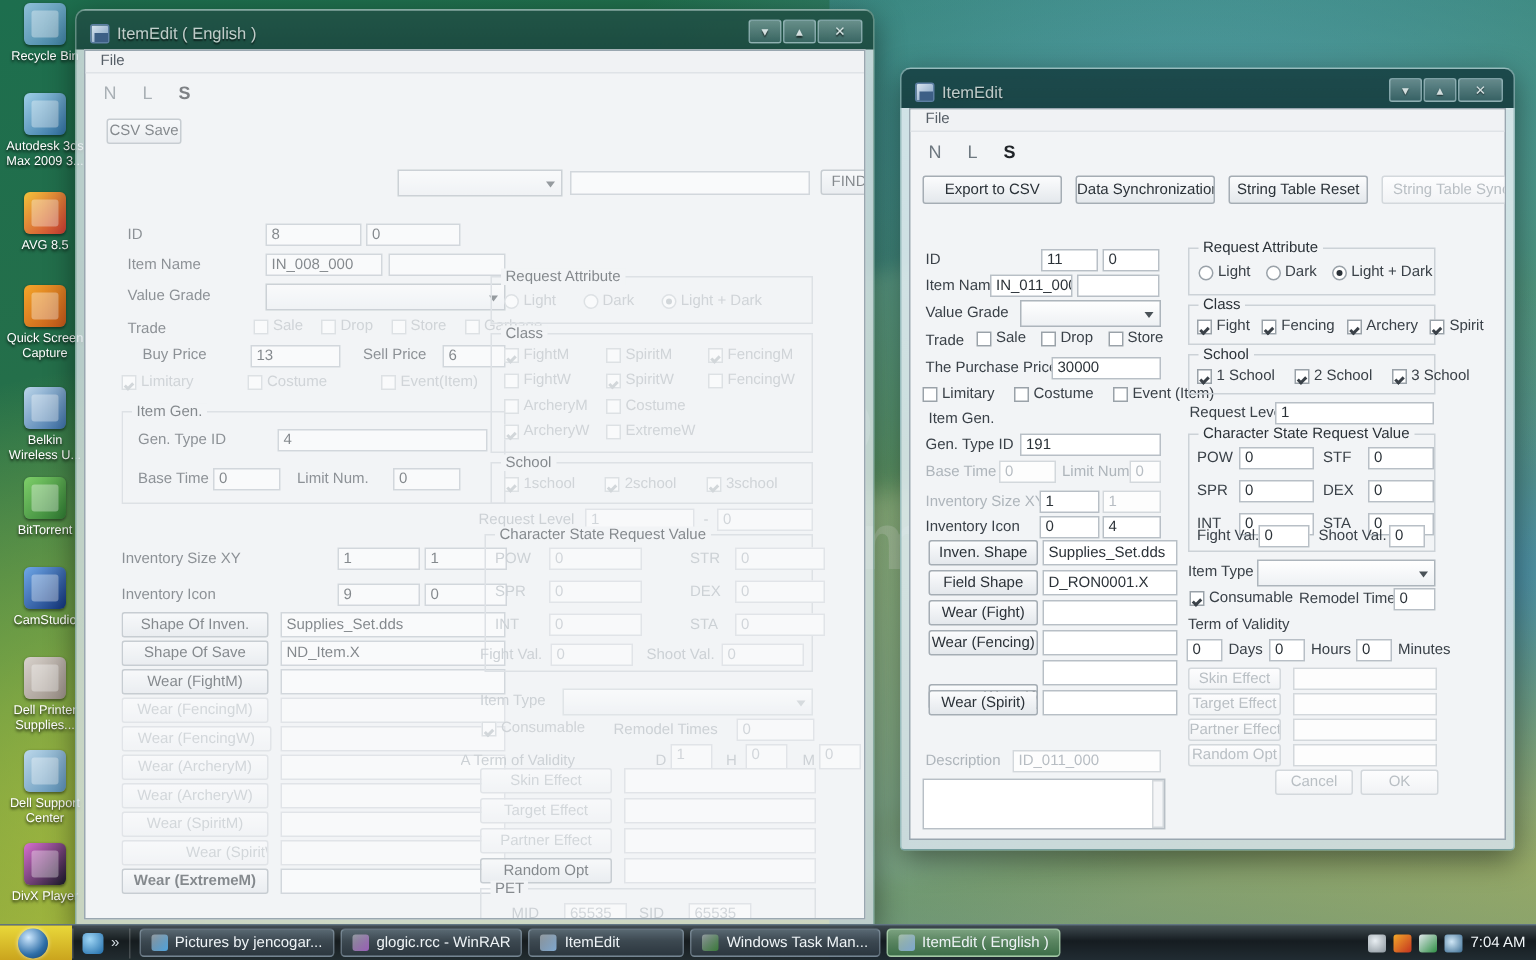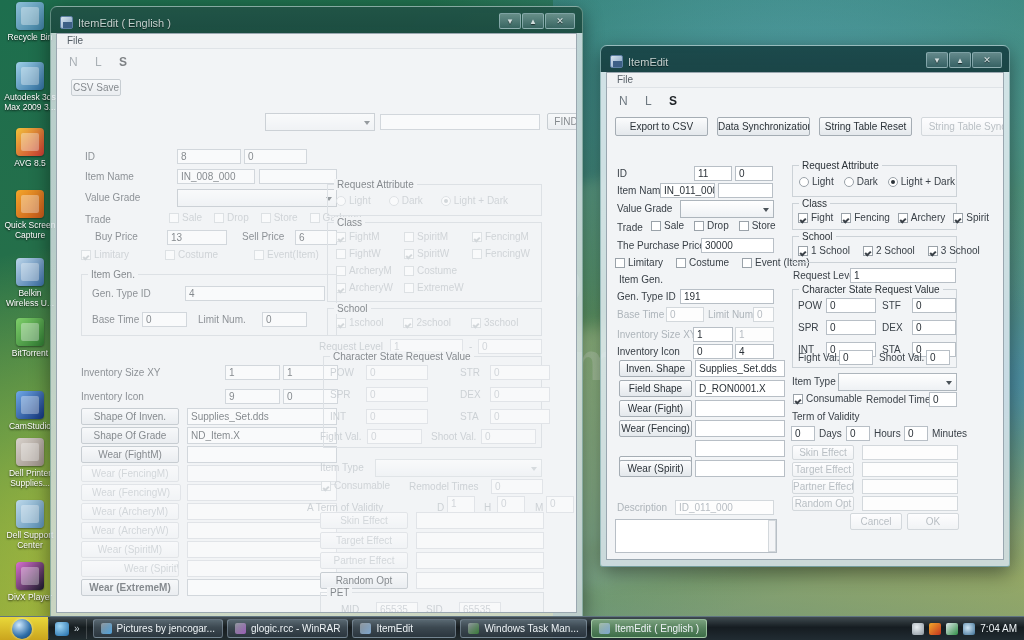--- a/index.html
+++ b/index.html
@@ -250,21 +250,21 @@
       <div>Quick Screen Capture</div>
     </div>
     <div class="dicon" style="top: 258px;">
       <span class="gl" style="background: linear-gradient(135deg, rgb(188, 214, 234), rgb(58, 110, 165));"></span>
       <div>Belkin Wireless U...</div>
     </div>
     <div class="dicon" style="top: 318px;">
       <span class="gl" style="background: linear-gradient(135deg, rgb(127, 208, 106), rgb(47, 122, 50));"></span>
       <div>BitTorrent</div>
     </div>
-    <div class="dicon" style="top: 391px;">
+    <div class="dicon" style="top: 378px;">
       <span class="gl" style="background: linear-gradient(135deg, rgb(111, 168, 232), rgb(18, 52, 122));"></span>
       <div>CamStudio</div>
     </div>
     <div class="dicon" style="top: 438px;">
       <span class="gl" style="background: linear-gradient(135deg, rgb(216, 210, 204), rgb(154, 143, 134));"></span>
       <div>Dell Printer Supplies...</div>
     </div>
     <div class="dicon" style="top: 500px;">
       <span class="gl" style="background: linear-gradient(135deg, rgb(188, 216, 234), rgb(90, 143, 181));"></span>
       <div>Dell Support Center</div>
@@ -371,21 +371,21 @@
       <div class="lbl abs" style="left:24px; top:357px;">Inventory Icon</div>
       <div class="inp abs" style="left:168px; top:355px; width:55px;">9</div>
       <div class="inp abs" style="left:226px; top:355px; width:55px;">0</div>
 
       <div class="abs" id="l-shapes" style="left:24px; top:374px; width:260px;">
           <div style="position: relative; height: 18px; margin-bottom: 1px;">
             <div class="btn" style="position: absolute; left: 0px; top: 0px; width: 98px;">Shape Of Inven.</div>
             <div class="inp" style="position: absolute; left: 106px; top: 0px; width: 150px; height: 17px; line-height: 15px;">Supplies_Set.dds</div>
           </div>
           <div style="position: relative; height: 18px; margin-bottom: 1px;">
-            <div class="btn" style="position: absolute; left: 0px; top: 0px; width: 98px;">Shape Of Grade</div>
+            <div class="btn" style="position: absolute; left: 0px; top: 0px; width: 98px;">Shape Of Save</div>
             <div class="inp" style="position: absolute; left: 106px; top: 0px; width: 150px; height: 17px; line-height: 15px;">ND_Item.X</div>
           </div>
           <div style="position: relative; height: 18px; margin-bottom: 1px;">
             <div class="btn" style="position: absolute; left: 0px; top: 0px; width: 98px;">Wear (FightM)</div>
             <div class="inp" style="position: absolute; left: 106px; top: 0px; width: 150px; height: 17px; line-height: 15px;"></div>
           </div>
           <div style="position: relative; height: 18px; margin-bottom: 1px;">
             <div class="btn d" style="position: absolute; left: 0px; top: 0px; width: 98px;">Wear (FencingM)</div>
             <div class="inp d" style="position: absolute; left: 106px; top: 0px; width: 150px; height: 17px; line-height: 15px;"></div>
           </div>

